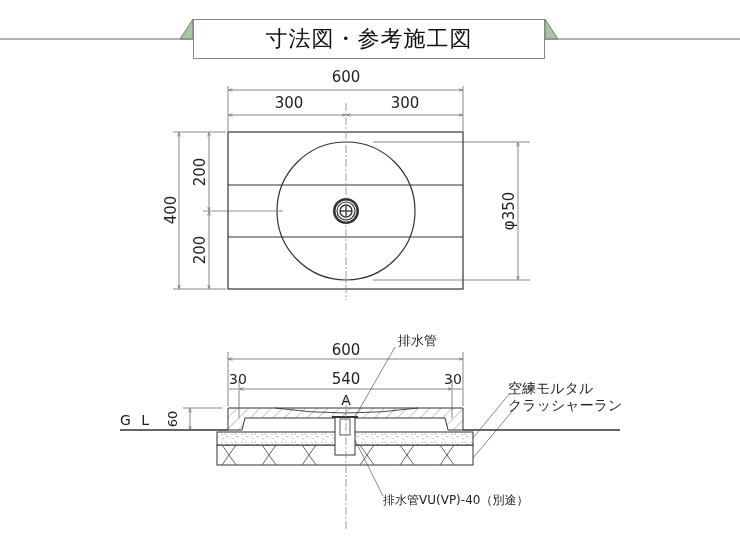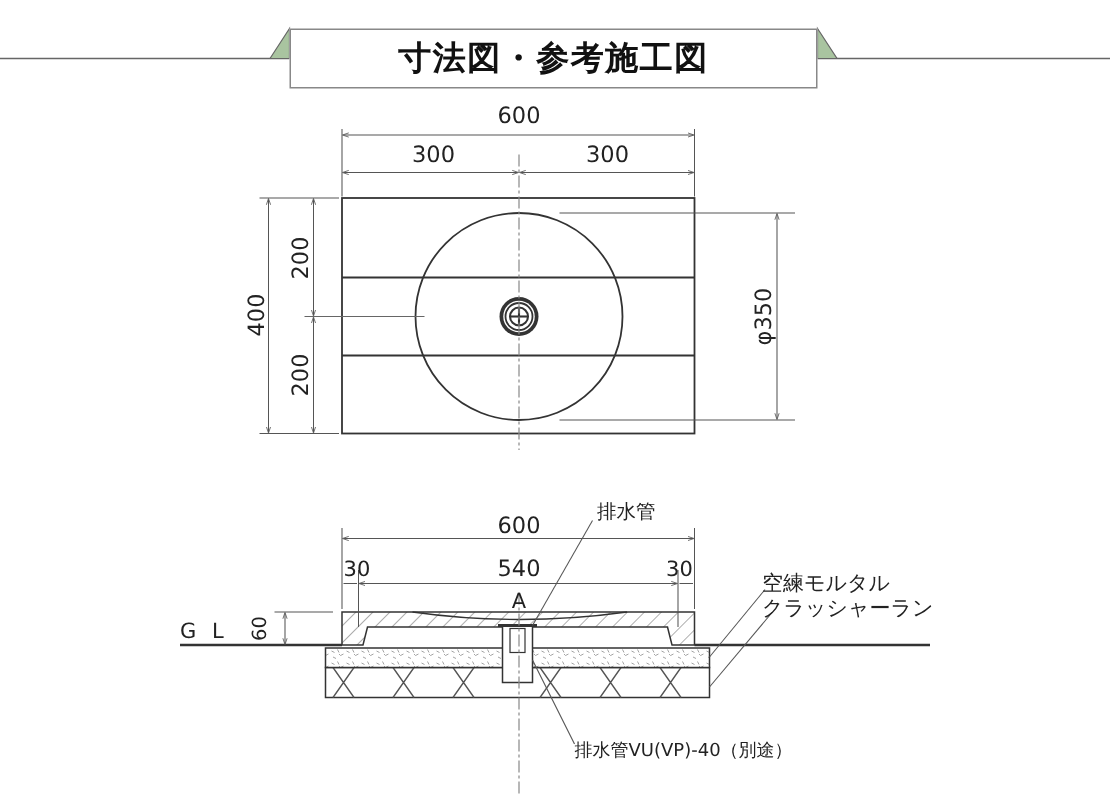--- a/index.html
+++ b/index.html
@@ -1,18 +1,18 @@
 <!DOCTYPE html>
 <html><head>
 <meta charset="utf-8">
 <style>
   html, body { margin:0; padding:0; background:#ffffff; }
   body { width:740px; height:540px; position:relative; overflow:hidden; font-family:"DejaVu Sans", sans-serif; }
   .title-banner { position:absolute; left:193px; top:19px; width:352px; height:40px; background:#fff; border:1px solid #888; box-sizing:border-box; display:flex; align-items:center; justify-content:center; }
-  .title-text { font-size:22px; color:#111; letter-spacing:1px;font-weight:bold; }
+  .title-text { font-size:22px; color:#111; letter-spacing:1px; }
   svg { position:absolute; left:0; top:0; }
   .lbl { font-family:"DejaVu Sans", sans-serif; fill:#222; }
 </style>
 </head>
 <body>
 
 <svg width="740" height="540" viewBox="0 0 740 540">
   <defs>
     <pattern id="hatch" patternUnits="userSpaceOnUse" width="8" height="8" patternTransform="rotate(45)">
       <line x1="0" y1="0" x2="0" y2="8" stroke="#777" stroke-width="0.8"></line>

